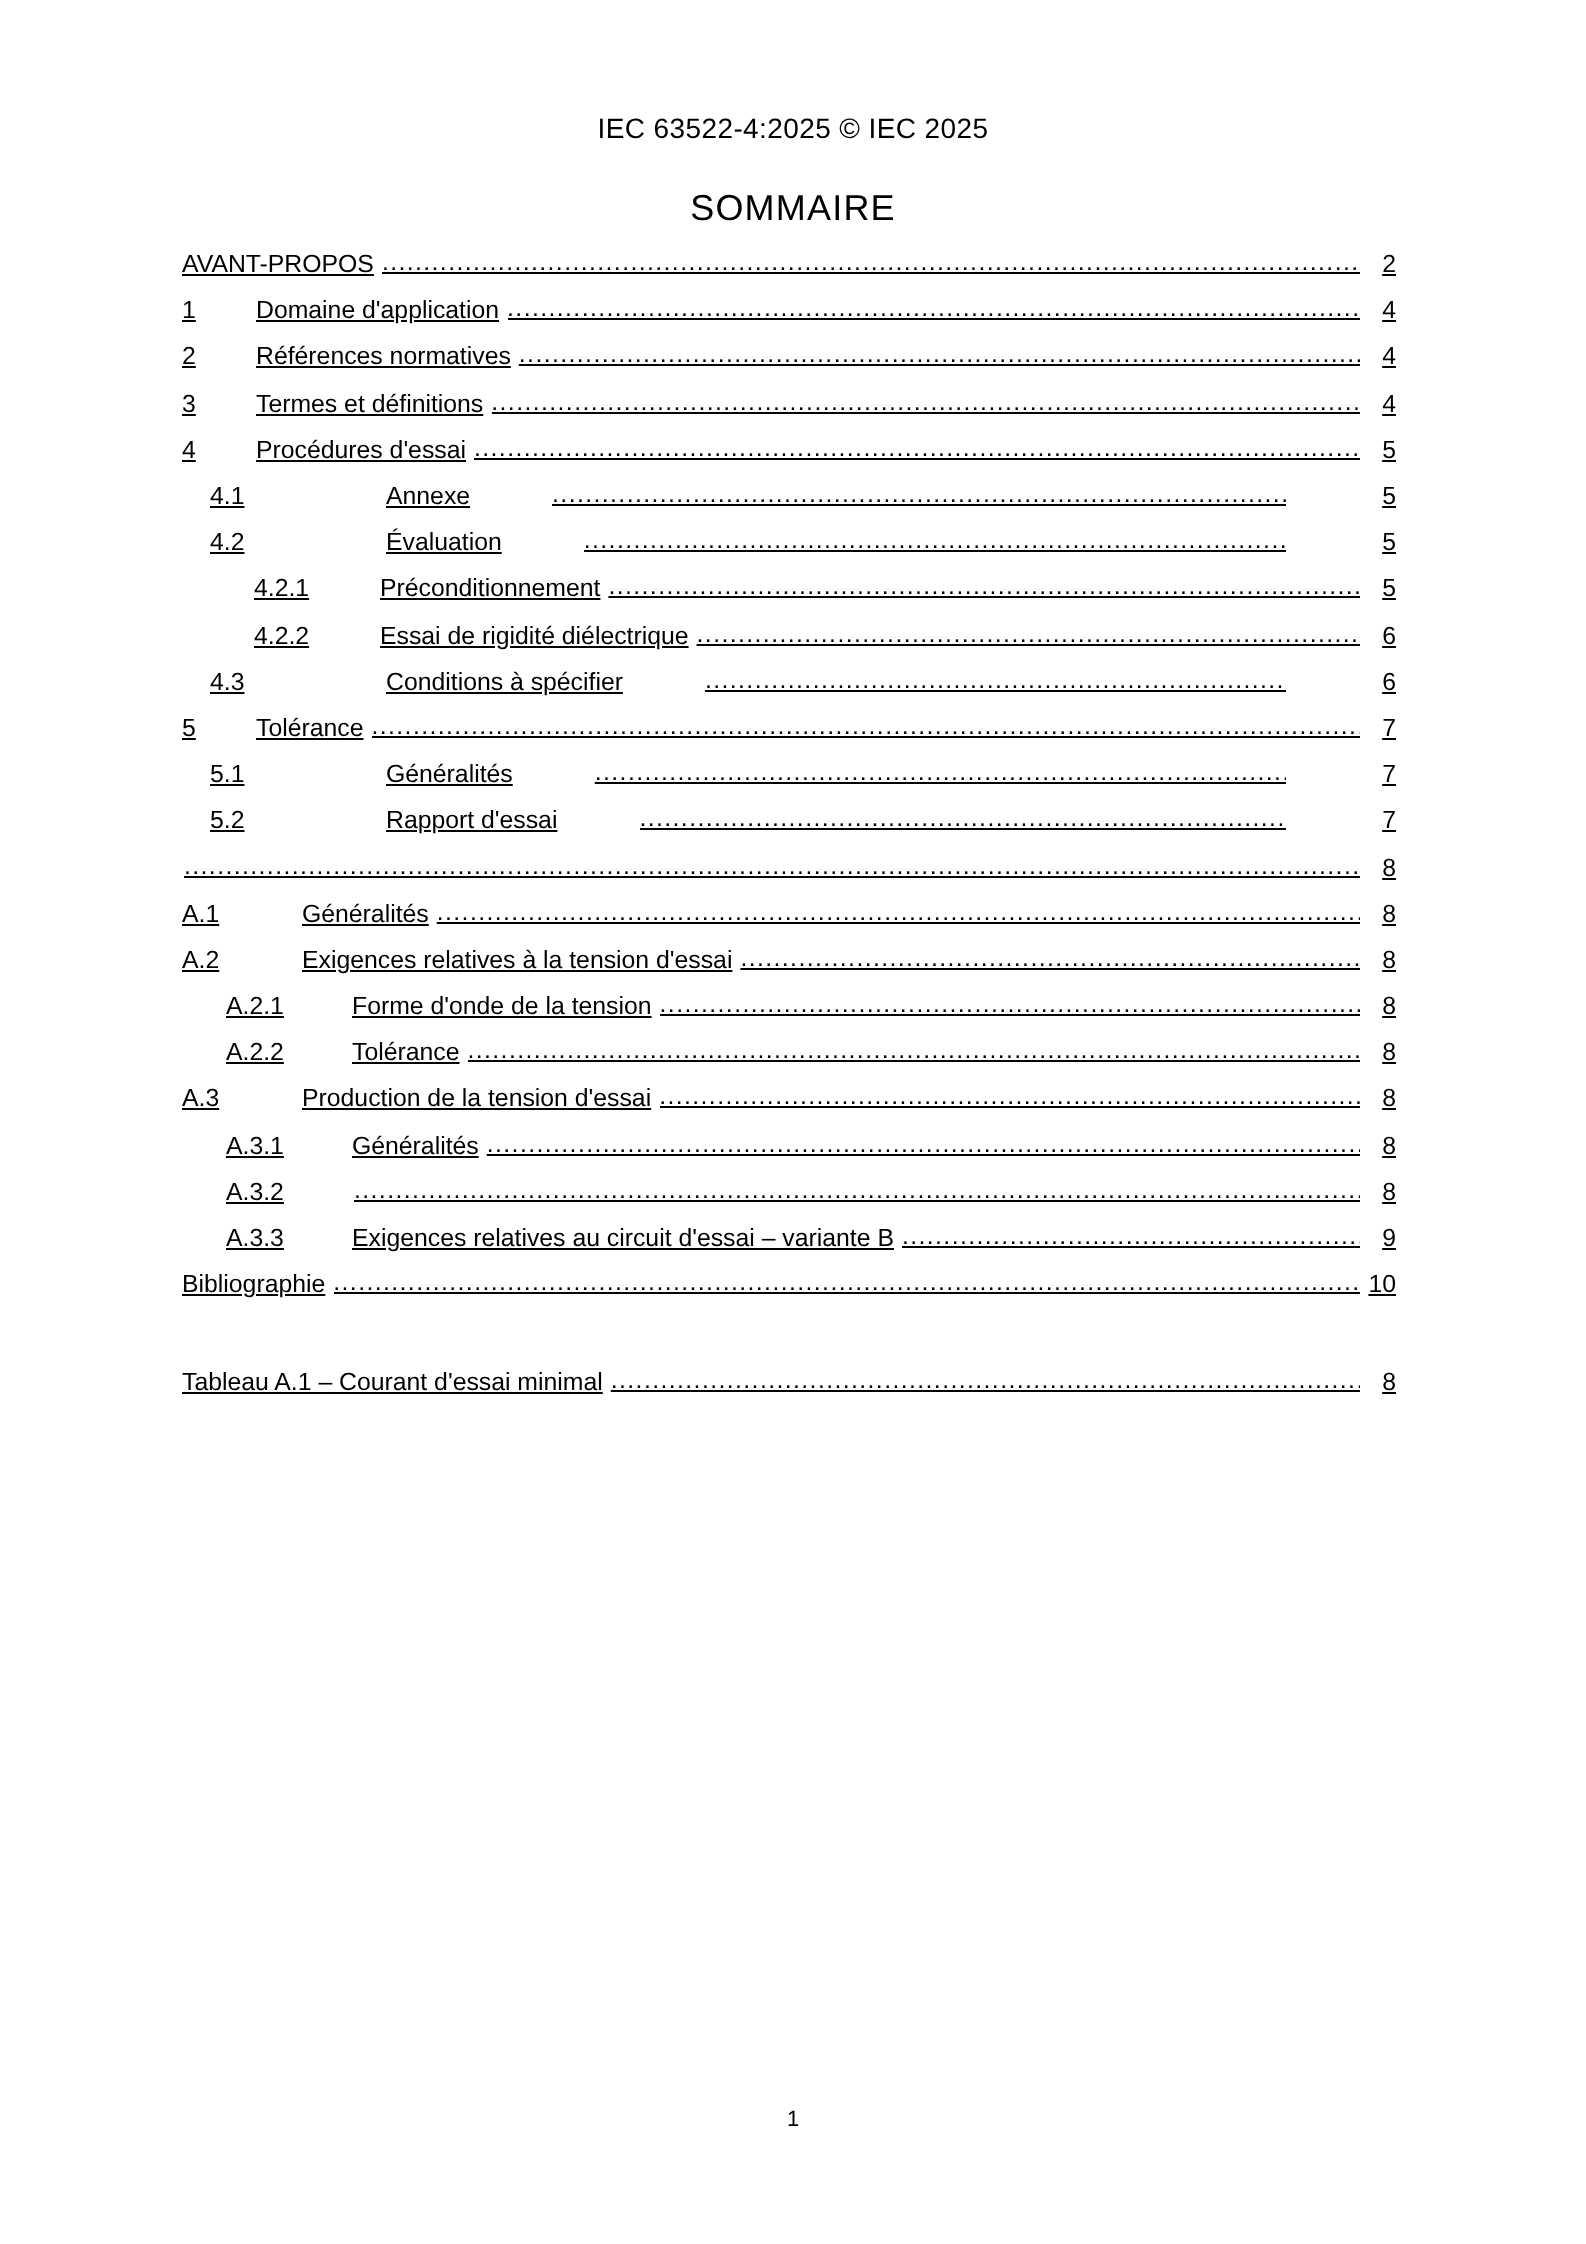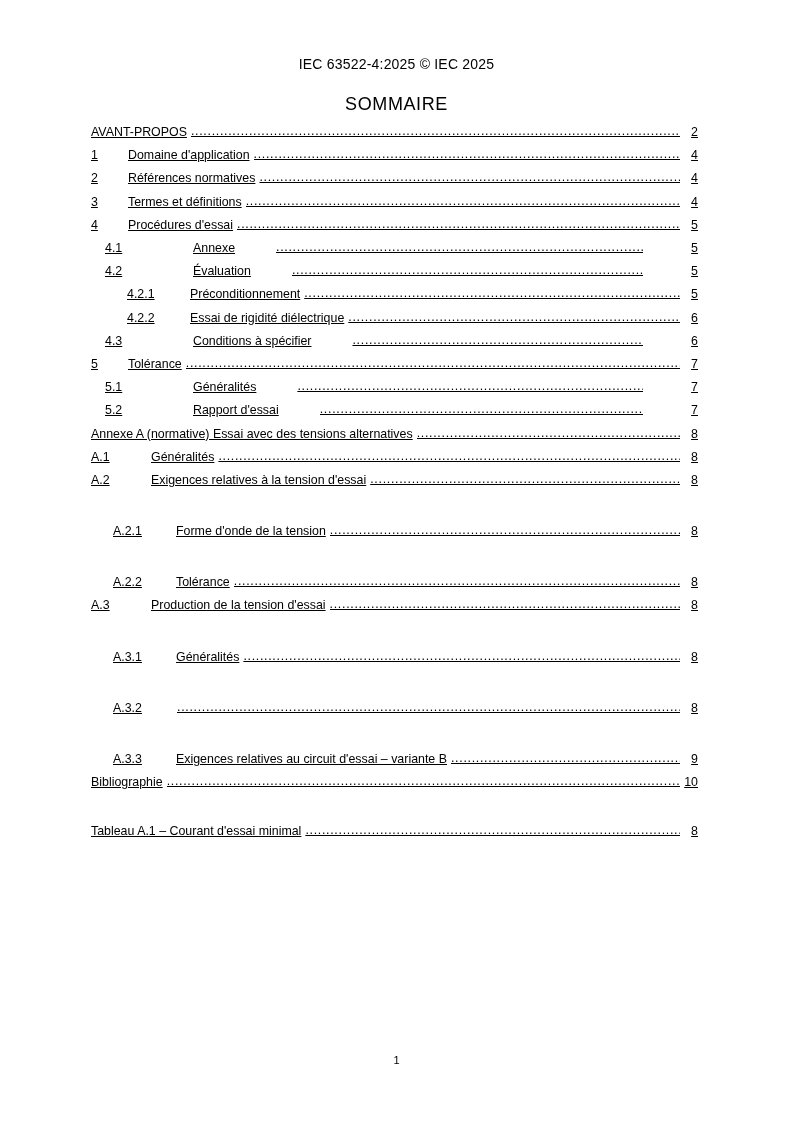--- a/index.html
+++ b/index.html
@@ -80,21 +80,21 @@
   .lvl-0 { margin-left: 0px; }
   .lvl-0 .toc-num { width: 0px; }
   .lvl-1 { margin-left: 0px; }
   .lvl-1 .toc-num { width: 37px; }
   .lvl-2 { margin-left: 14px; gap: 37px; }
   .lvl-2 .toc-num { width: 51px; }
   .lvl-3 { margin-left: 36px; }
   .lvl-3 .toc-num { width: 63px; }
   .lvl-annex-sub1 { margin-left: 0px; }
   .lvl-annex-sub1 .toc-num { width: 60px; }
-  .lvl-annex-sub2 { margin-left: 22px; margin-top: 28px; }
+  .lvl-annex-sub2 { margin-left: 22px; }
   .lvl-annex-sub2 .toc-num { width: 63px; }
   .table-entry {
     margin-top: 26px;
   }
   .page-number {
     position: absolute;
     bottom: 56px;
     left: 0;
     width: 100%;
     text-align: center;
@@ -185,21 +185,20 @@
           <span class="toc-page">7</span>
         </div>
         <div class="toc-entry lvl-2">
           <span class="toc-num">5.2</span>
           <span class="toc-label">Rapport d'essai</span>
           <span class="dots">......................................................................................................................................................................................................................</span>
           <span class="toc-page">7</span>
         </div>
         <div class="toc-entry lvl-0">
           <span class="toc-num"></span>
-          <span class="toc-label">Annexe A (normative)  Essai avec des tensions alternatives</span>
           <span class="dots">......................................................................................................................................................................................................................</span>
           <span class="toc-page">8</span>
         </div>
         <div class="toc-entry lvl-annex-sub1">
           <span class="toc-num">A.1</span>
           <span class="toc-label">Généralités</span>
           <span class="dots">......................................................................................................................................................................................................................</span>
           <span class="toc-page">8</span>
         </div>
         <div class="toc-entry lvl-annex-sub1">

